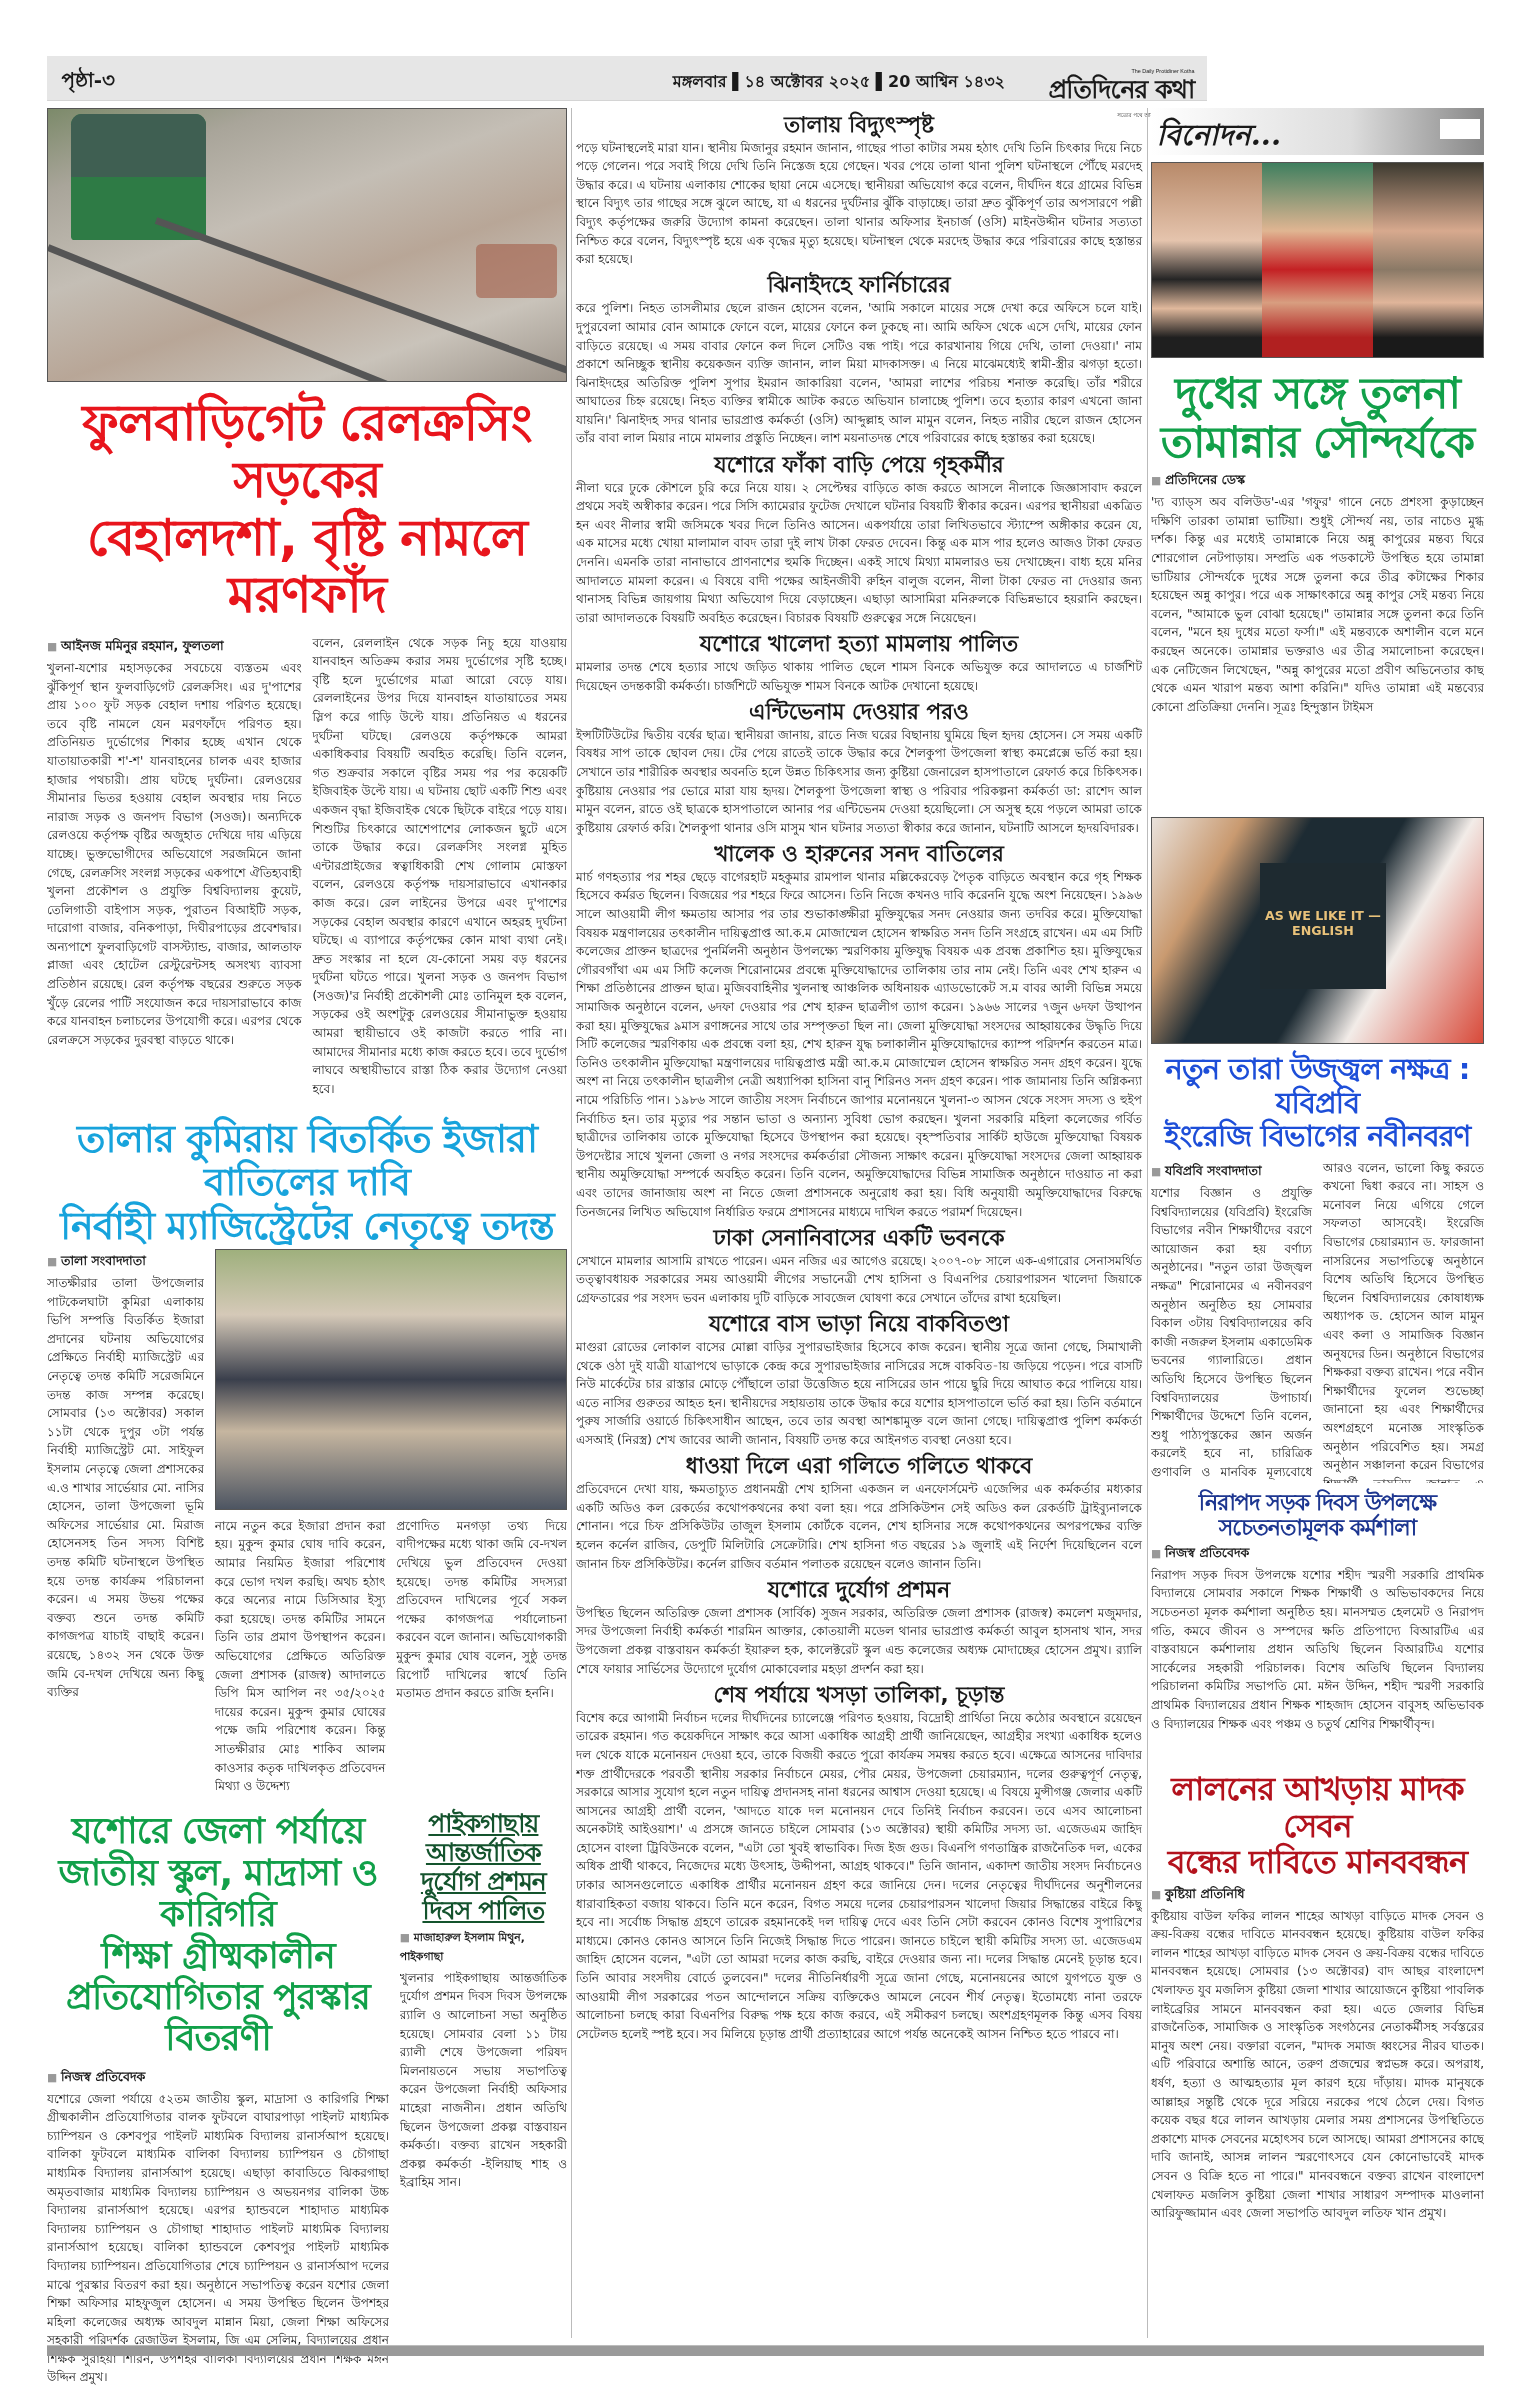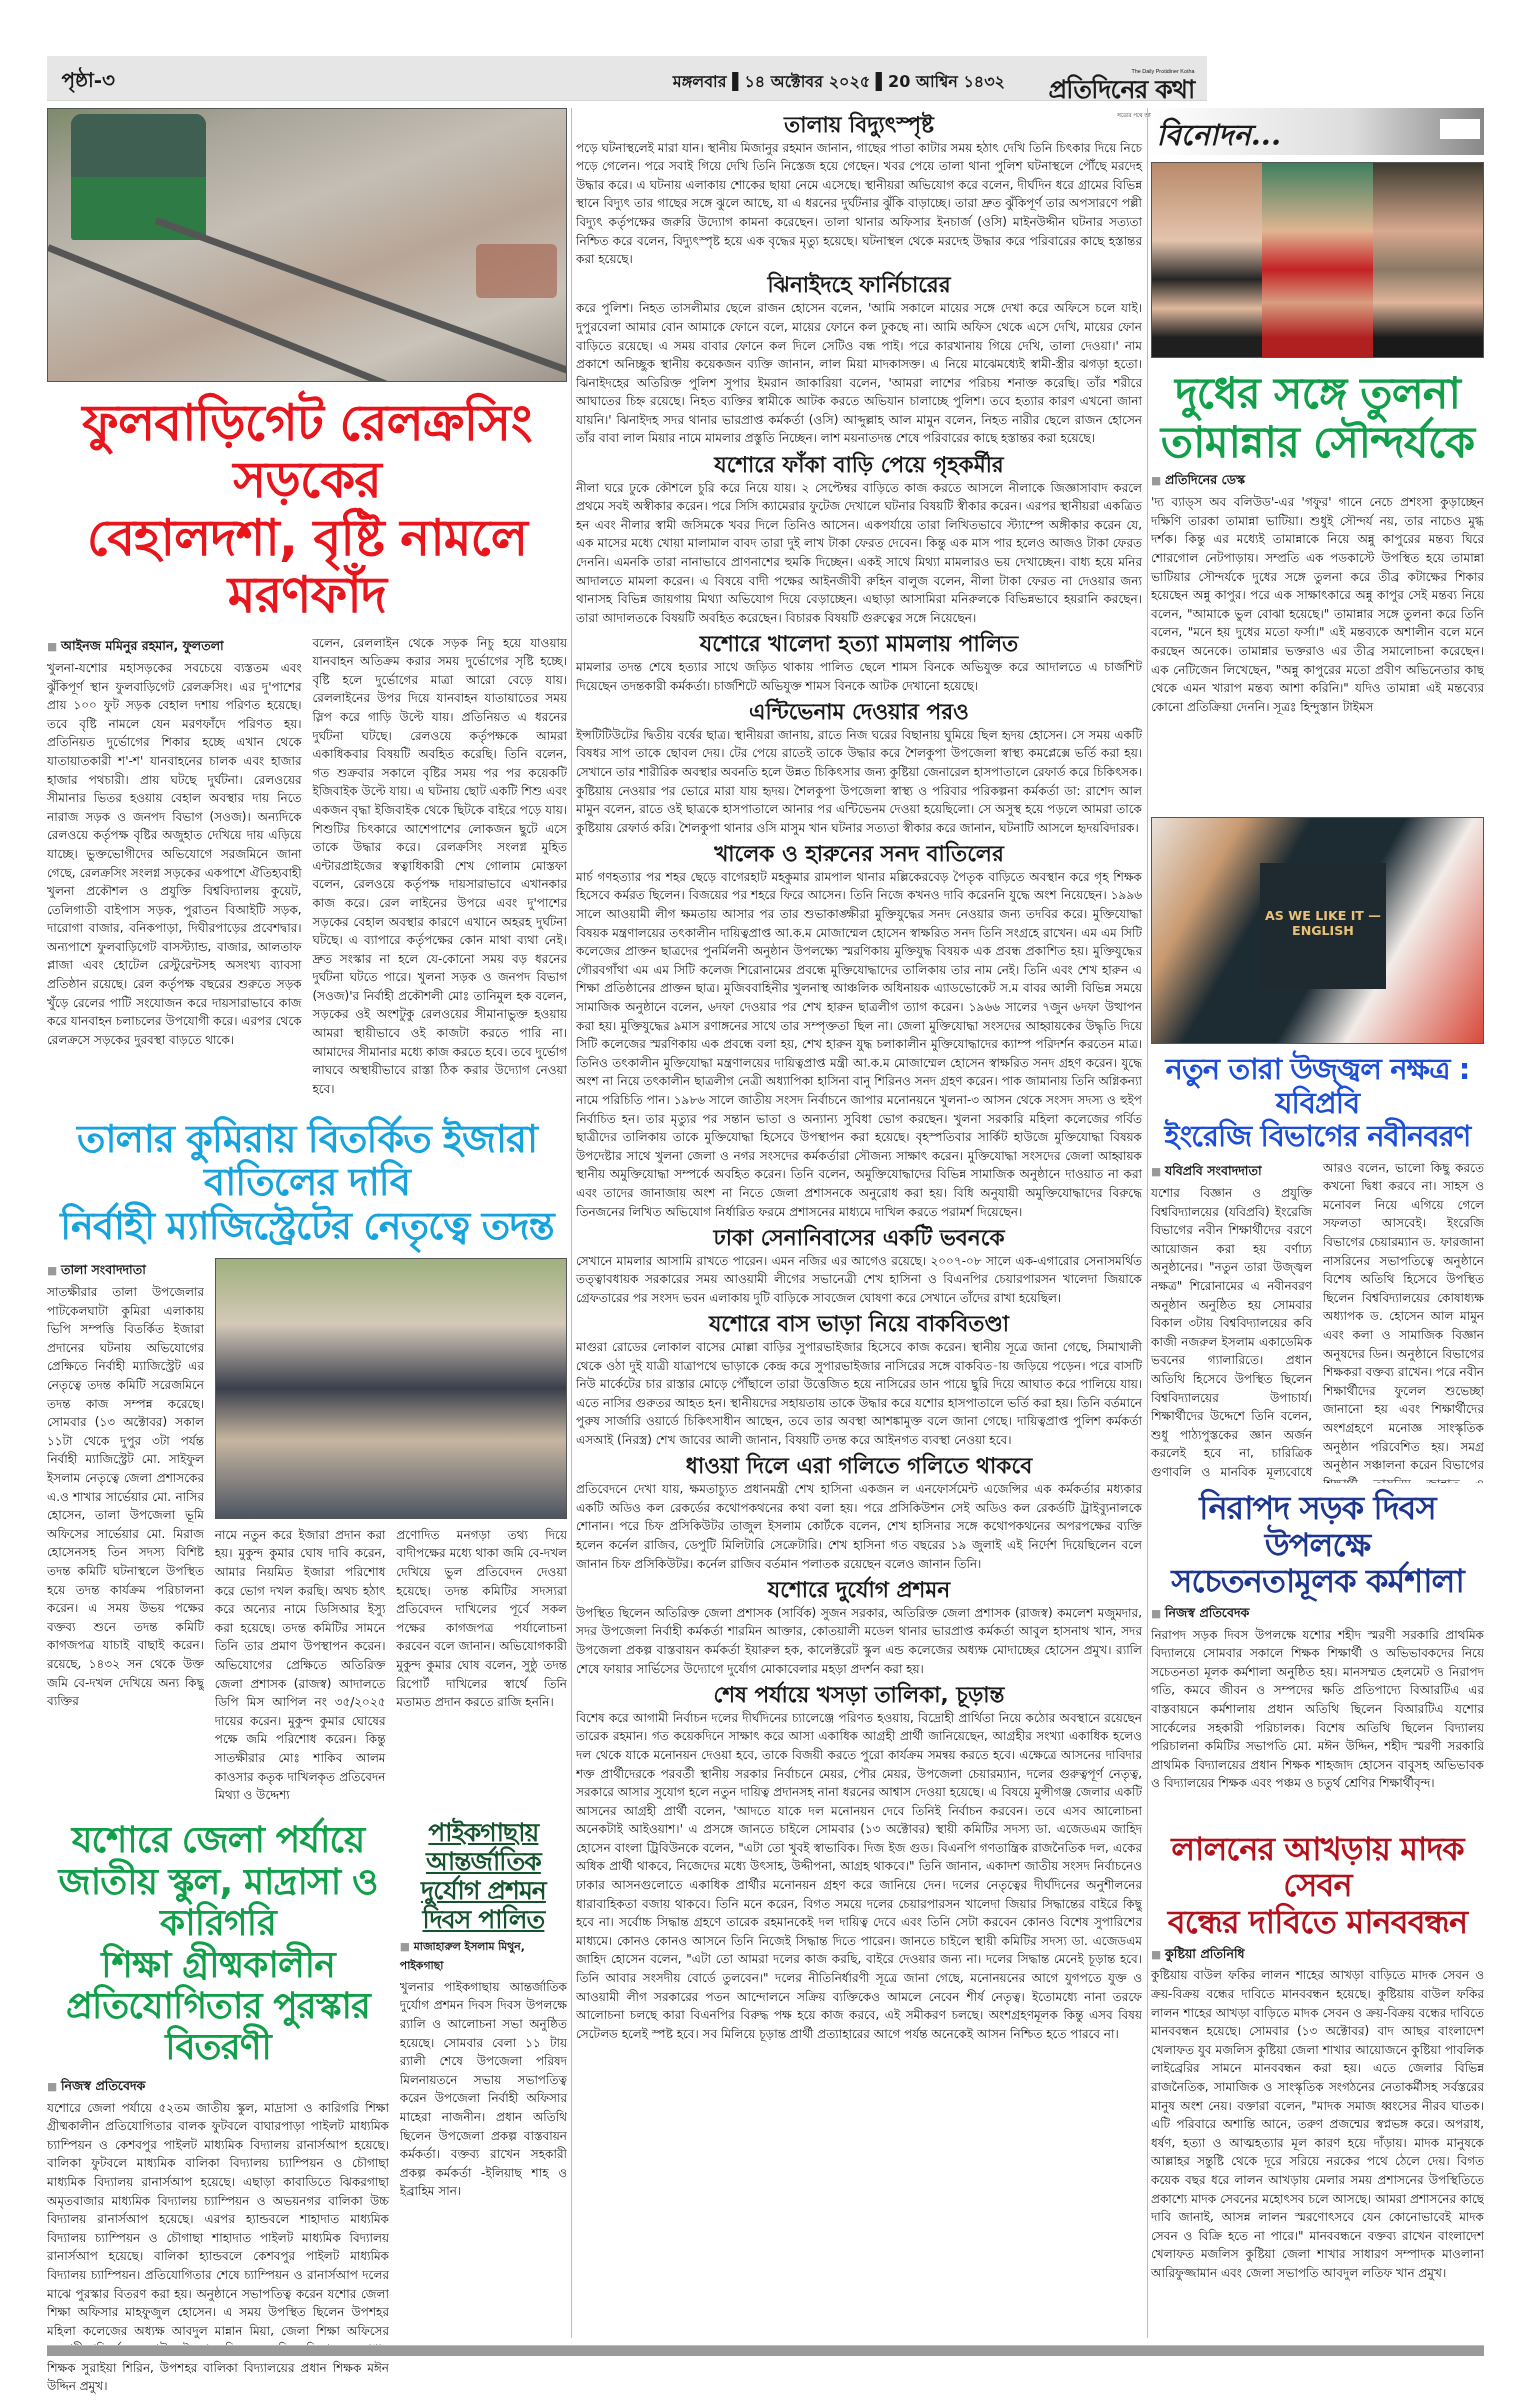--- a/index.html
+++ b/index.html
@@ -90,21 +90,21 @@
       </div>
       <div>
         <p class="body">বলেন, রেললাইন থেকে সড়ক নিচু হয়ে যাওয়ায় যানবাহন অতিক্রম করার সময় দুর্ভোগের সৃষ্টি হচ্ছে। বৃষ্টি হলে দুর্ভোগের মাত্রা আরো বেড়ে যায়। রেললাইনের উপর দিয়ে যানবাহন যাতায়াতের সময় স্লিপ করে গাড়ি উল্টে যায়। প্রতিনিয়ত এ ধরনের দুর্ঘটনা ঘটছে। রেলওয়ে কর্তৃপক্ষকে আমরা একাধিকবার বিষয়টি অবহিত করেছি। তিনি বলেন, গত শুক্রবার সকালে বৃষ্টির সময় পর পর কয়েকটি ইজিবাইক উল্টে যায়। এ ঘটনায় ছোট একটি শিশু এবং একজন বৃদ্ধা ইজিবাইক থেকে ছিটকে বাইরে পড়ে যায়। শিশুটির চিৎকারে আশেপাশের লোকজন ছুটে এসে তাকে উদ্ধার করে। রেলক্রসিং সংলগ্ন মুহিত এন্টারপ্রাইজের স্বত্বাধিকারী শেখ গোলাম মোস্তফা বলেন, রেলওয়ে কর্তৃপক্ষ দায়সারাভাবে এখানকার কাজ করে। রেল লাইনের উপরে এবং দু'পাশের সড়কের বেহাল অবস্থার কারণে এখানে অহরহ দুর্ঘটনা ঘটছে। এ ব্যাপারে কর্তৃপক্ষের কোন মাথা ব্যথা নেই। দ্রুত সংস্কার না হলে যে-কোনো সময় বড় ধরনের দুর্ঘটনা ঘটতে পারে। খুলনা সড়ক ও জনপদ বিভাগ (সওজ)'র নির্বাহী প্রকৌশলী মোঃ তানিমুল হক বলেন, সড়কের ওই অংশটুকু রেলওয়ের সীমানাভুক্ত হওয়ায় আমরা স্থায়ীভাবে ওই কাজটা করতে পারি না। আমাদের সীমানার মধ্যে কাজ করতে হবে। তবে দুর্ভোগ লাঘবে অস্থায়ীভাবে রাস্তা ঠিক করার উদ্যোগ নেওয়া হবে।</p>
       </div>
     </div>
 
     <div class="hl hl-blue" style="margin-top:16px;">
       <div>তালার কুমিরায় বিতর্কিত ইজারা বাতিলের দাবি</div>
       <div>নির্বাহী ম্যাজিস্ট্রেটের নেতৃত্বে তদন্ত</div>
     </div>
-    <div style="display:flex; gap:10.8px; margin-top:9px;">
+    <div style="display:flex; gap:10.8px; margin-top:0;">
       <div style="width:157px; height:548px; overflow:hidden;">
         <div class="byline">তালা সংবাদদাতা</div>
         <p class="body">সাতক্ষীরার তালা উপজেলার পাটকেলঘাটা কুমিরা এলাকায় ভিপি সম্পত্তি বিতর্কিত ইজারা প্রদানের ঘটনায় অভিযোগের প্রেক্ষিতে নির্বাহী ম্যাজিস্ট্রেট এর নেতৃত্বে তদন্ত কমিটি সরেজমিনে তদন্ত কাজ সম্পন্ন করেছে। সোমবার (১৩ অক্টোবর) সকাল ১১টা থেকে দুপুর ৩টা পর্যন্ত নির্বাহী ম্যাজিস্ট্রেট মো. সাইফুল ইসলাম নেতৃত্বে জেলা প্রশাসকের এ.ও শাখার সার্ভেয়ার মো. নাসির হোসেন, তালা উপজেলা ভূমি অফিসের সার্ভেয়ার মো. মিরাজ হোসেনসহ তিন সদস্য বিশিষ্ট তদন্ত কমিটি ঘটনাস্থলে উপস্থিত হয়ে তদন্ত কার্যক্রম পরিচালনা করেন। এ সময় উভয় পক্ষের বক্তব্য শুনে তদন্ত কমিটি কাগজপত্র যাচাই বাছাই করেন। রয়েছে, ১৪৩২ সন থেকে উক্ত জমি বে-দখল দেখিয়ে অন্য কিছু ব্যক্তির</p>
       </div>
       <div style="flex:1;">
         <div class="photo ph-crowd"></div>
         <div style="display:flex; gap:10.8px; margin-top:7.2px; height:281px; overflow:hidden;">
           <p class="body" style="flex:1;">নামে নতুন করে ইজারা প্রদান করা হয়। মুকুন্দ কুমার ঘোষ দাবি করেন, আমার নিয়মিত ইজারা পরিশোধ করে ভোগ দখল করছি। অথচ হঠাৎ করে অন্যের নামে ডিসিআর ইস্যু করা হয়েছে। তদন্ত কমিটির সামনে তিনি তার প্রমাণ উপস্থাপন করেন। অভিযোগের প্রেক্ষিতে অতিরিক্ত জেলা প্রশাসক (রাজস্ব) আদালতে ডিপি মিস আপিল নং ৩৫/২০২৫ দায়ের করেন। মুকুন্দ কুমার ঘোষের পক্ষে জমি পরিশোধ করেন। কিন্তু সাতক্ষীরার মোঃ শাকিব আলম কাওসার কতৃক দাখিলকৃত প্রতিবেদন মিথ্যা ও উদ্দেশ্য</p>
           <p class="body" style="flex:1;">প্রণোদিত মনগড়া তথ্য দিয়ে বাদীপক্ষের মধ্যে থাকা জমি বে-দখল দেখিয়ে ভুল প্রতিবেদন দেওয়া হয়েছে। তদন্ত কমিটির সদস্যরা প্রতিবেদন দাখিলের পূর্বে সকল পক্ষের কাগজপত্র পর্যালোচনা করবেন বলে জানান। অভিযোগকারী মুকুন্দ কুমার ঘোষ বলেন, সুষ্ঠু তদন্ত রিপোর্ট দাখিলের স্বার্থে তিনি মতামত প্রদান করতে রাজি হননি।</p>
         </div>
@@ -212,21 +212,21 @@
     <div class="two-col" style="margin-top:5.4px; height:324px; overflow:hidden;">
       <div>
         <div class="byline">যবিপ্রবি সংবাদদাতা</div>
         <p class="body">যশোর বিজ্ঞান ও প্রযুক্তি বিশ্ববিদ্যালয়ের (যবিপ্রবি) ইংরেজি বিভাগের নবীন শিক্ষার্থীদের বরণে আয়োজন করা হয় বর্ণাঢ্য অনুষ্ঠানের। "নতুন তারা উজ্জ্বল নক্ষত্র" শিরোনামের এ নবীনবরণ অনুষ্ঠান অনুষ্ঠিত হয় সোমবার বিকাল ৩টায় বিশ্ববিদ্যালয়ের কবি কাজী নজরুল ইসলাম একাডেমিক ভবনের গ্যালারিতে। প্রধান অতিথি হিসেবে উপস্থিত ছিলেন বিশ্ববিদ্যালয়ের উপাচার্য। শিক্ষার্থীদের উদ্দেশে তিনি বলেন, শুধু পাঠ্যপুস্তকের জ্ঞান অর্জন করলেই হবে না, চারিত্রিক গুণাবলি ও মানবিক মূল্যবোধে সমৃদ্ধ হতে হবে। জীবনের প্রতিটি মুহূর্তকে কাজে লাগিয়ে আলোকিত মানুষ হিসেবে নিজেদের গড়ে তুলতে হবে। তিনি</p>
       </div>
       <div>
         <p class="body">আরও বলেন, ভালো কিছু করতে কখনো দ্বিধা করবে না। সাহস ও মনোবল নিয়ে এগিয়ে গেলে সফলতা আসবেই। ইংরেজি বিভাগের চেয়ারম্যান ড. ফারজানা নাসরিনের সভাপতিত্বে অনুষ্ঠানে বিশেষ অতিথি হিসেবে উপস্থিত ছিলেন বিশ্ববিদ্যালয়ের কোষাধ্যক্ষ অধ্যাপক ড. হোসেন আল মামুন এবং কলা ও সামাজিক বিজ্ঞান অনুষদের ডিন। অনুষ্ঠানে বিভাগের শিক্ষকরা বক্তব্য রাখেন। পরে নবীন শিক্ষার্থীদের ফুলেল শুভেচ্ছা জানানো হয় এবং শিক্ষার্থীদের অংশগ্রহণে মনোজ্ঞ সাংস্কৃতিক অনুষ্ঠান পরিবেশিত হয়। সমগ্র অনুষ্ঠান সঞ্চালনা করেন বিভাগের শিক্ষার্থী তাসনিম জান্নাত ও ওবায়দুর রহমান ফুয়াদ।</p>
       </div>
     </div>
 
-    <div class="hl hl-navy" style="margin-top:7.2px; font-size:32px;">
+    <div class="hl hl-navy" style="margin-top:7.2px; font-size:22px;">
       <div>নিরাপদ সড়ক দিবস উপলক্ষে</div>
       <div>সচেতনতামূলক কর্মশালা</div>
     </div>
     <div class="byline">নিজস্ব প্রতিবেদক</div>
     <p class="body" style="height:196px; overflow:hidden;">নিরাপদ সড়ক দিবস উপলক্ষে যশোর শহীদ স্মরণী সরকারি প্রাথমিক বিদ্যালয়ে সোমবার সকালে শিক্ষক শিক্ষার্থী ও অভিভাবকদের নিয়ে সচেতনতা মূলক কর্মশালা অনুষ্ঠিত হয়। মানসম্মত হেলমেট ও নিরাপদ গতি, কমবে জীবন ও সম্পদের ক্ষতি প্রতিপাদ্যে বিআরটিএ এর বাস্তবায়নে কর্মশালায় প্রধান অতিথি ছিলেন বিআরটিএ যশোর সার্কেলের সহকারী পরিচালক। বিশেষ অতিথি ছিলেন বিদ্যালয় পরিচালনা কমিটির সভাপতি মো. মঈন উদ্দিন, শহীদ স্মরণী সরকারি প্রাথমিক বিদ্যালয়ের প্রধান শিক্ষক শাহজাদ হোসেন বাবুসহ অভিভাবক ও বিদ্যালয়ের শিক্ষক এবং পঞ্চম ও চতুর্থ শ্রেণির শিক্ষার্থীবৃন্দ।</p>
 
     <div class="hl hl-maroon" style="margin-top:9px; font-size:32px;">
       <div>লালনের আখড়ায় মাদক সেবন</div>
       <div>বন্ধের দাবিতে মানববন্ধন</div>
     </div>

